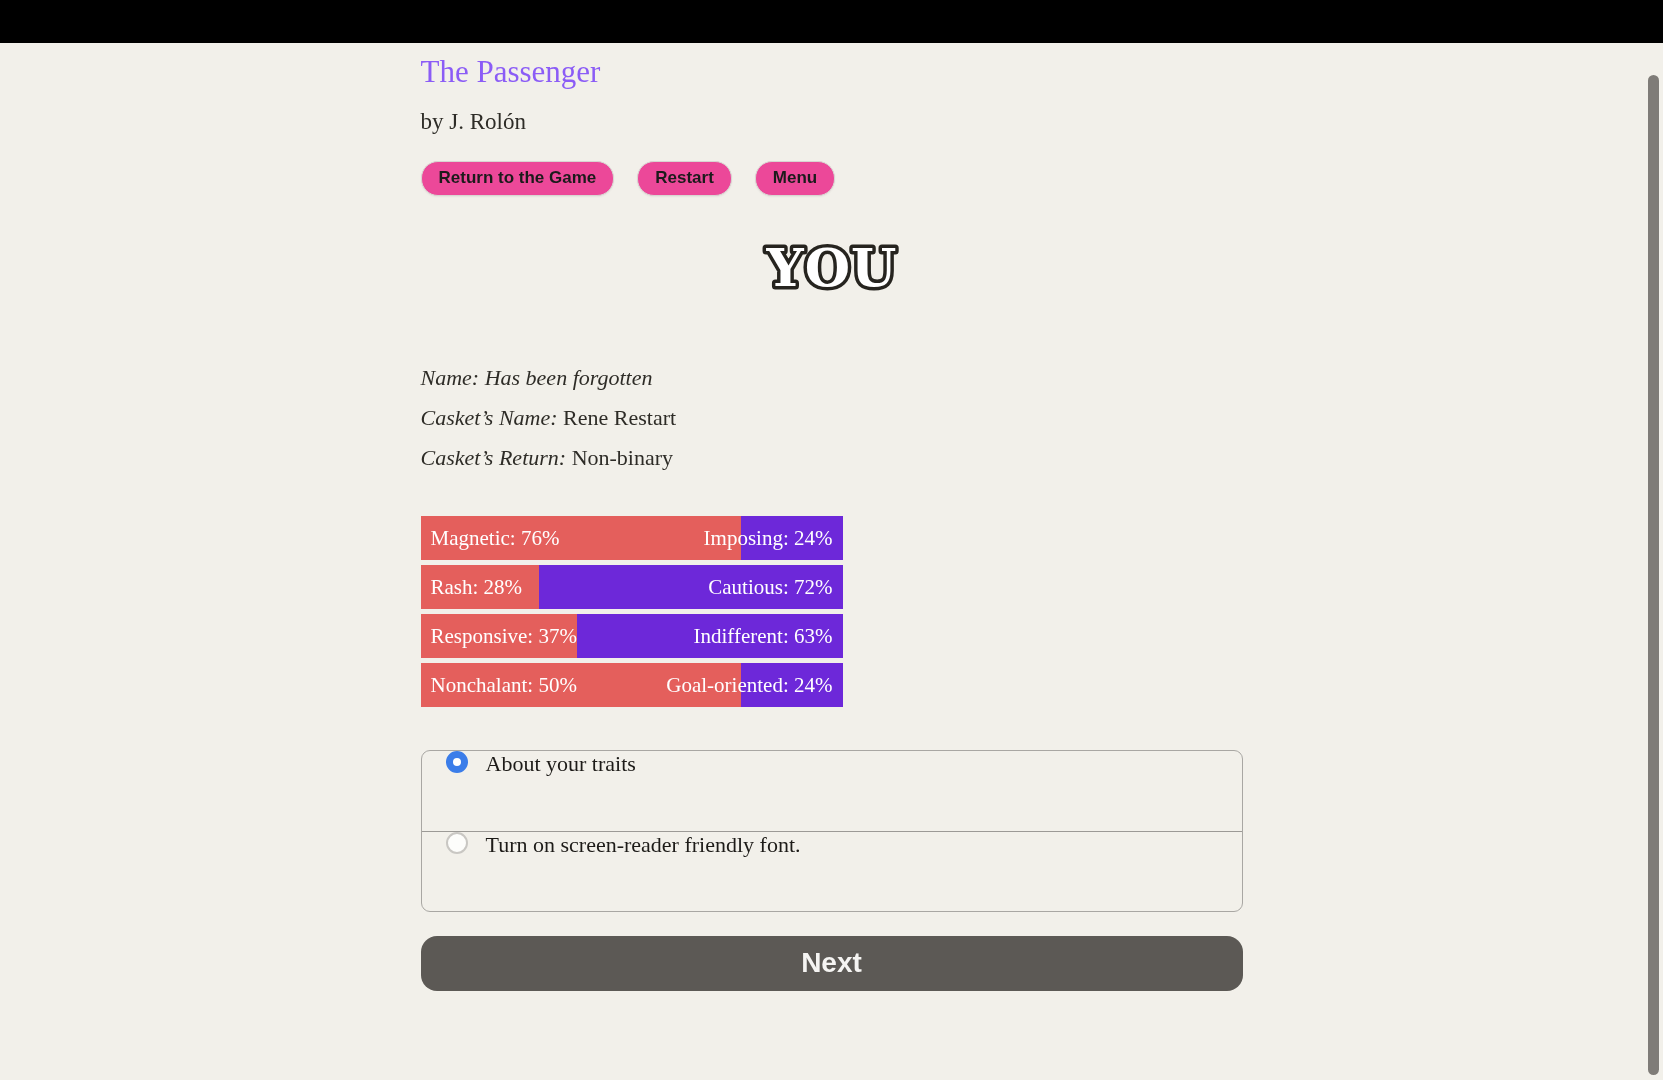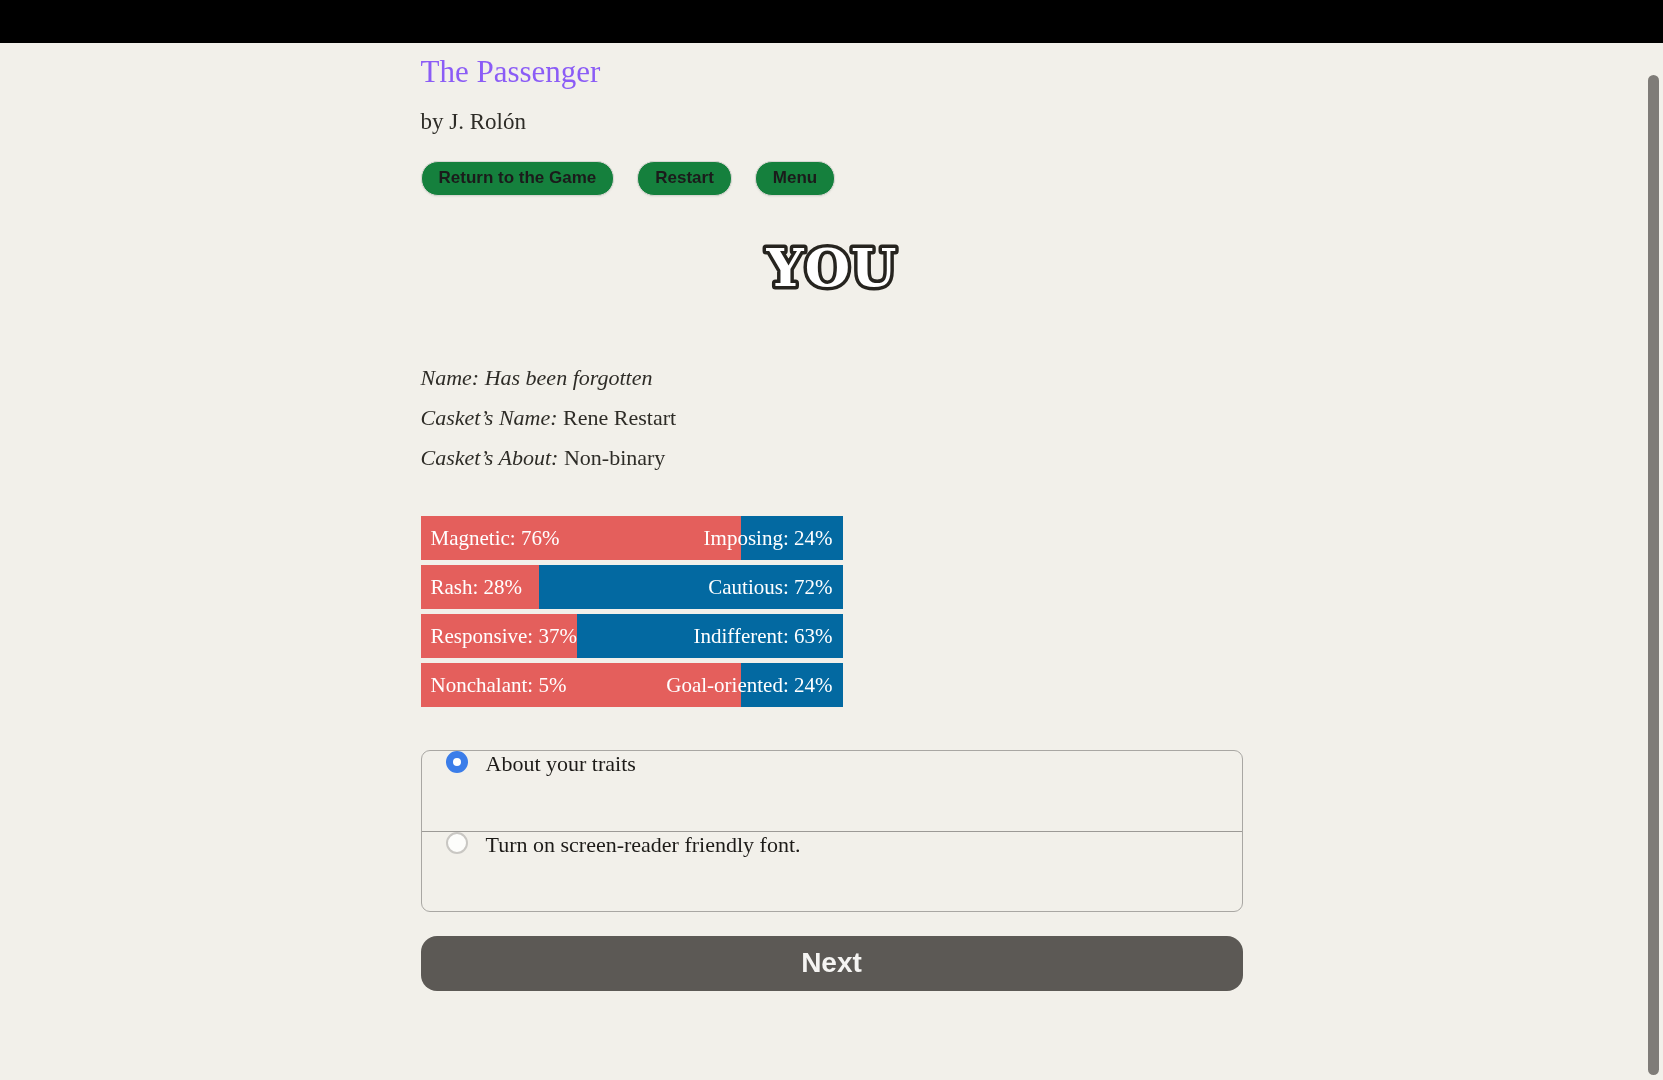--- a/index.html
+++ b/index.html
@@ -31,21 +31,21 @@
     font-size: 23px;
   }
   .toolbar {
     margin-top: 26px;
     display: flex;
     gap: 23px;
   }
   .toolbar button {
     height: 35px;
     padding: 0 17px;
-    background: #15803d;
+    background: #ec4899;
     border: 1px solid #d8d6d2;
     border-radius: 17px;
     box-shadow: 0 1px 2px rgba(0,0,0,0.06);
     font-family: "Liberation Sans", sans-serif;
     font-size: 17px;
     font-weight: 600;
     color: #1b1b1b;
     cursor: pointer;
   }
   .hero {
@@ -60,21 +60,21 @@
   }
   .character-block .lbl { font-style: italic; margin-top: 8px; }
   .character-block .val-italic { font-style: italic; }
   .bars-group { margin-top: 38px; }
   .bars-group.second { margin-top: 43px; }
   .trait-bar {
     position: relative;
     width: 422px;
     height: 44px;
     margin-bottom: 5px;
-    background: #0369a1;
+    background: #6d28d9;
     overflow: hidden;
   }
   .trait-bar.essence { background: #98948f; }
   .trait-bar .fill {
     position: absolute; left: 0; top: 0; bottom: 0;
     background: #e45f5c;
   }
   .trait-bar .bar-label {
     position: absolute; top: 0;
     height: 44px; line-height: 44px;
@@ -160,21 +160,21 @@
   <div class="character-block">
     <div>
       <span class="lbl">Name:</span>
       <span class="val-italic">Has been forgotten</span>
     </div>
     <div>
       <span class="lbl">Casket’s Name:</span>
       <span>Rene Restart</span>
     </div>
     <div>
-      <span class="lbl">Casket’s About:</span>
+      <span class="lbl">Casket’s Return:</span>
       <span>Non-binary</span>
     </div>
   </div>
 
   <div class="bars-group">
     <div class="trait-bar">
       <div class="fill" style="width: 76%;"></div>
       <span class="bar-label left">Magnetic: 76%</span>
       <span class="bar-label right">Imposing: 24%</span>
     </div>
@@ -183,21 +183,21 @@
       <span class="bar-label left">Rash: 28%</span>
       <span class="bar-label right">Cautious: 72%</span>
     </div>
     <div class="trait-bar">
       <div class="fill" style="width: 37%;"></div>
       <span class="bar-label left">Responsive: 37%</span>
       <span class="bar-label right">Indifferent: 63%</span>
     </div>
     <div class="trait-bar">
       <div class="fill" style="width: 76%;"></div>
-      <span class="bar-label left">Nonchalant: 5%</span>
+      <span class="bar-label left">Nonchalant: 50%</span>
       <span class="bar-label right">Goal-oriented: 24%</span>
     </div>
   </div>
 
   <div class="bars-group second">
   </div>
 
   <div class="options-box">
     <div class="option-row">
       <span class="radio checked"></span>

